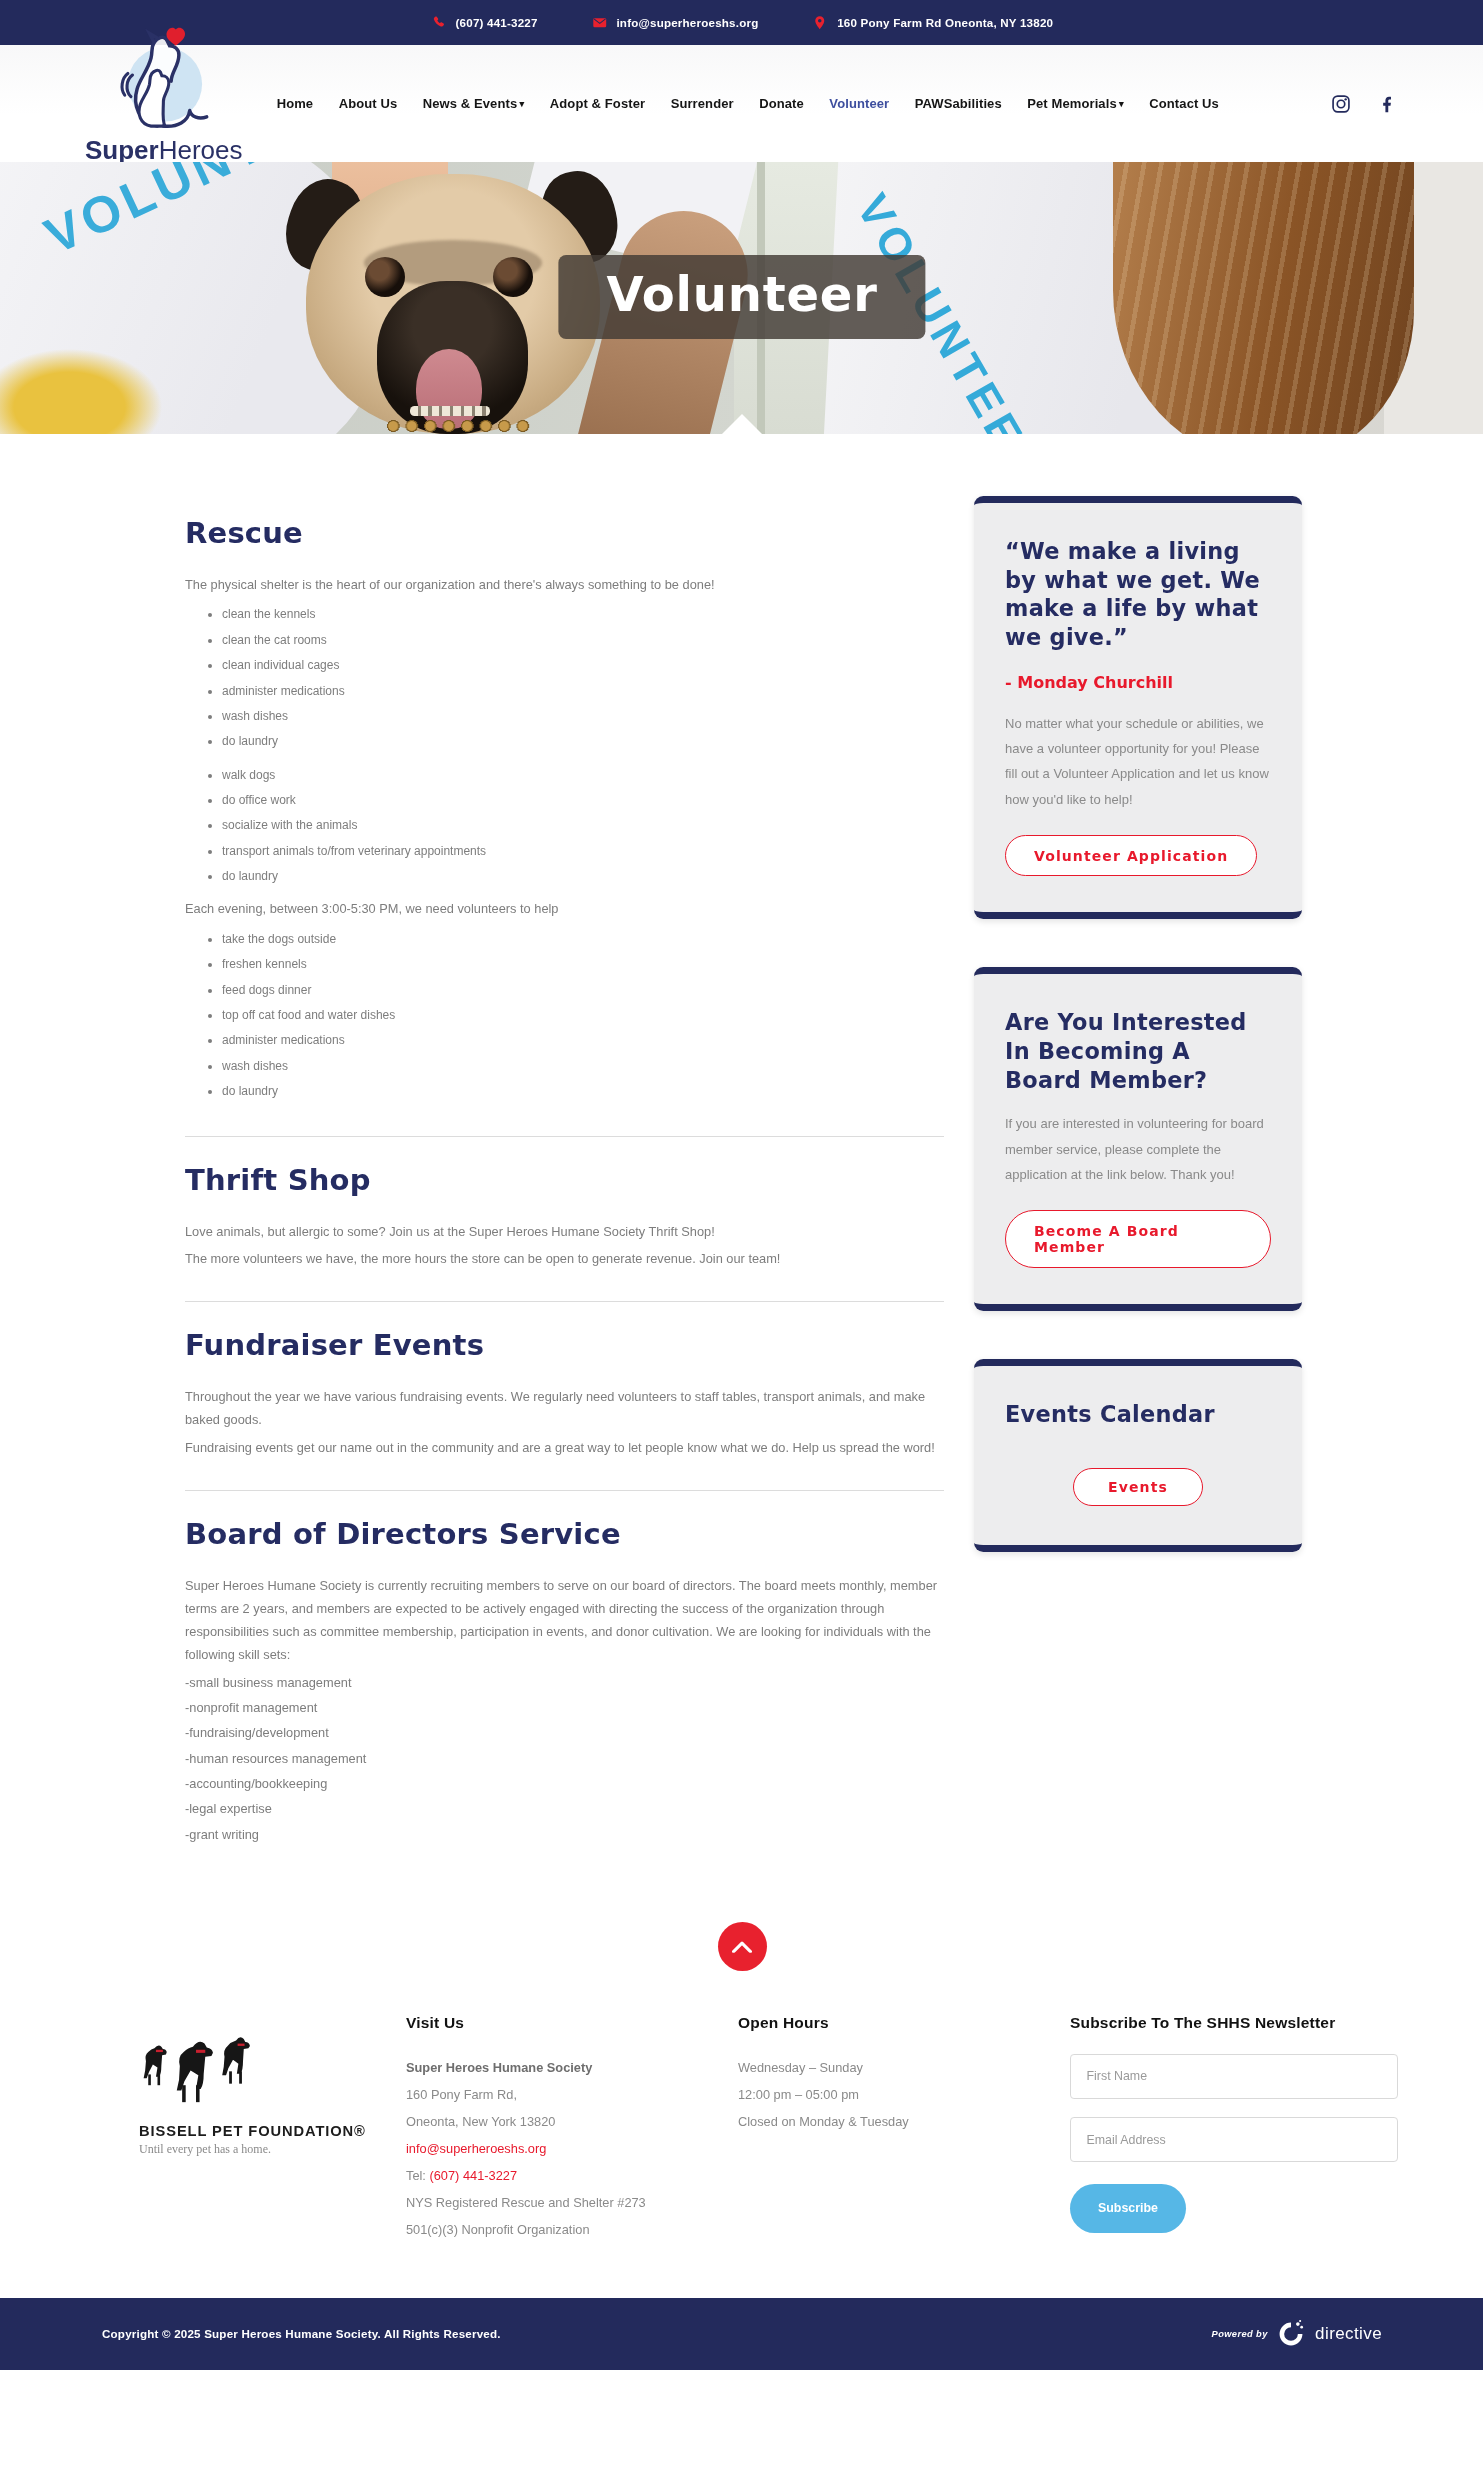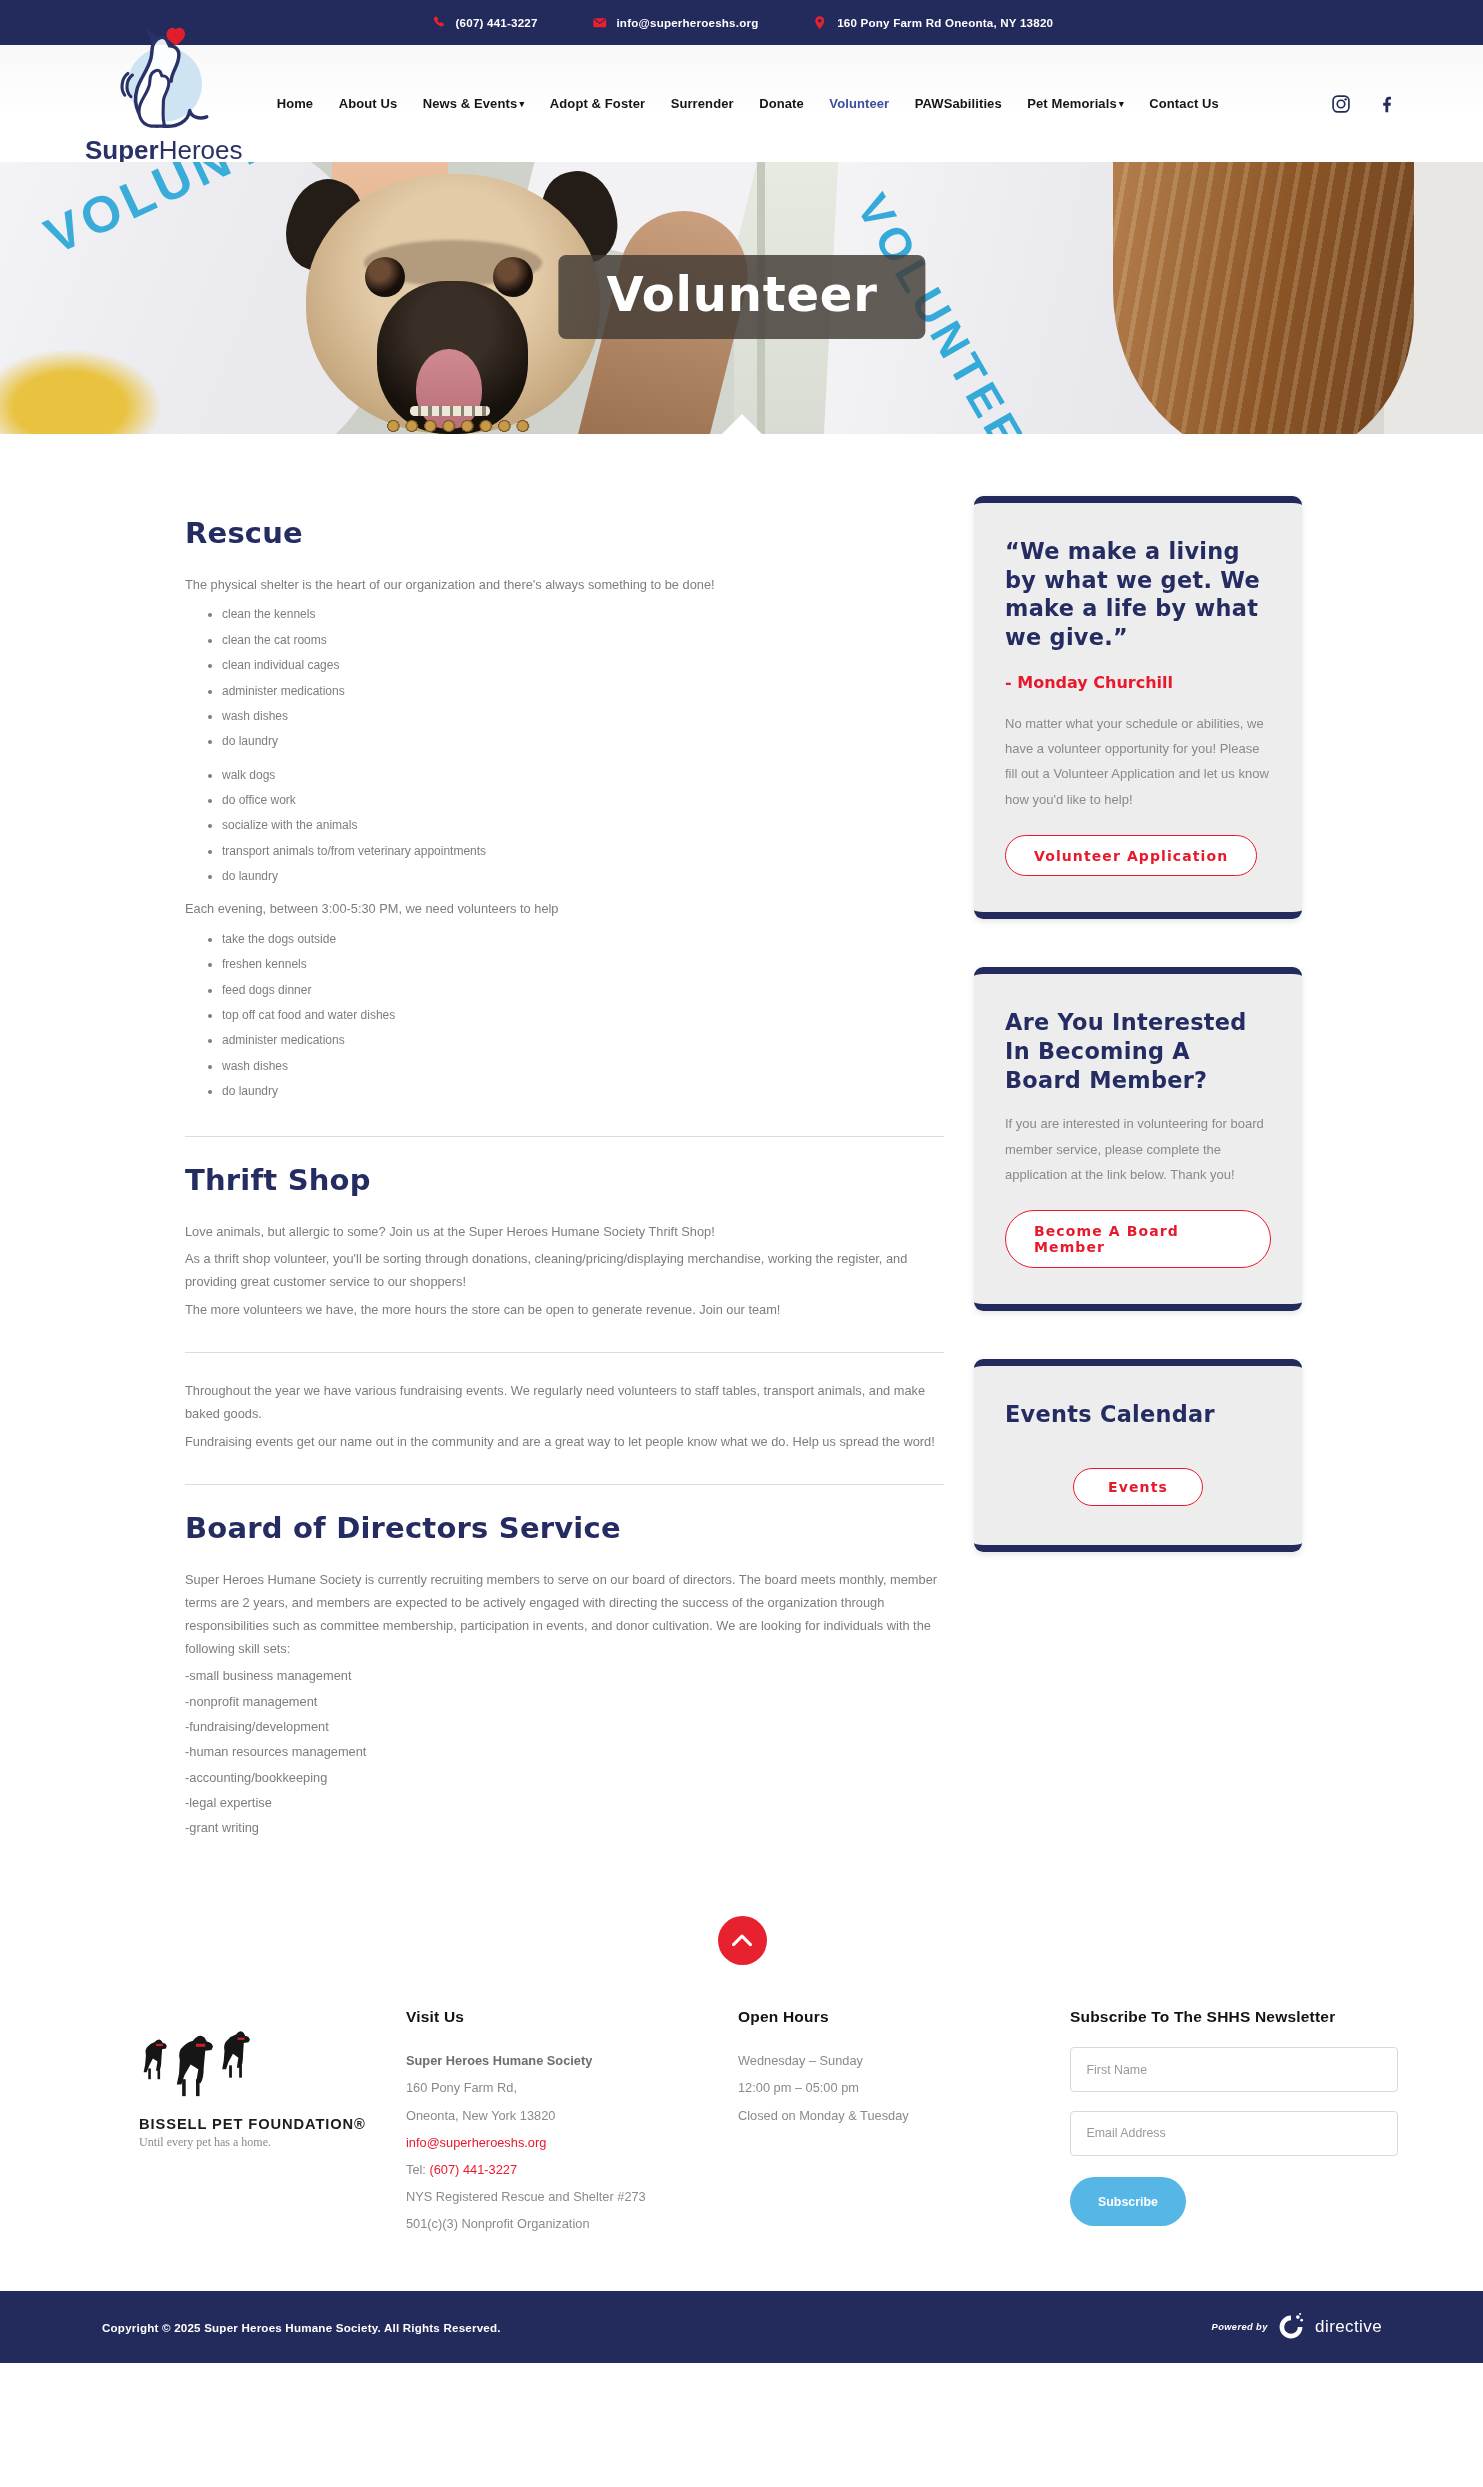--- a/index.html
+++ b/index.html
@@ -251,27 +251,27 @@
         <li>wash dishes</li>
         <li>do laundry</li>
       </ul>
     </section>
 
     <hr class="divider">
 
     <section>
       <h2>Thrift Shop</h2>
       <p>Love animals, but allergic to some? Join us at the Super Heroes Humane Society Thrift Shop!</p>
-      <p>As a thrift shop volunteer, you'll be sorting through donations, cleaning/pricing/displaying merchandise, working the register, and providing great customer service to our shoppers!</p>
       <p>The more volunteers we have, the more hours the store can be open to generate revenue. Join our team!</p>
     </section>
 
     <hr class="divider">
 
     <section>
+      <h2>Fundraiser Events</h2>
       <p>Throughout the year we have various fundraising events. We regularly need volunteers to staff tables, transport animals, and make baked goods.</p>
       <p>Fundraising events get our name out in the community and are a great way to let people know what we do. Help us spread the word!</p>
     </section>
 
     <hr class="divider">
 
     <section>
       <h2>Board of Directors Service</h2>
       <p>Super Heroes Humane Society is currently recruiting members to serve on our board of directors. The board meets monthly, member terms are 2 years, and members are expected to be actively engaged with directing the success of the organization through responsibilities such as committee membership, participation in events, and donor cultivation. We are looking for individuals with the following skill sets:</p>
       <div class="skills">

